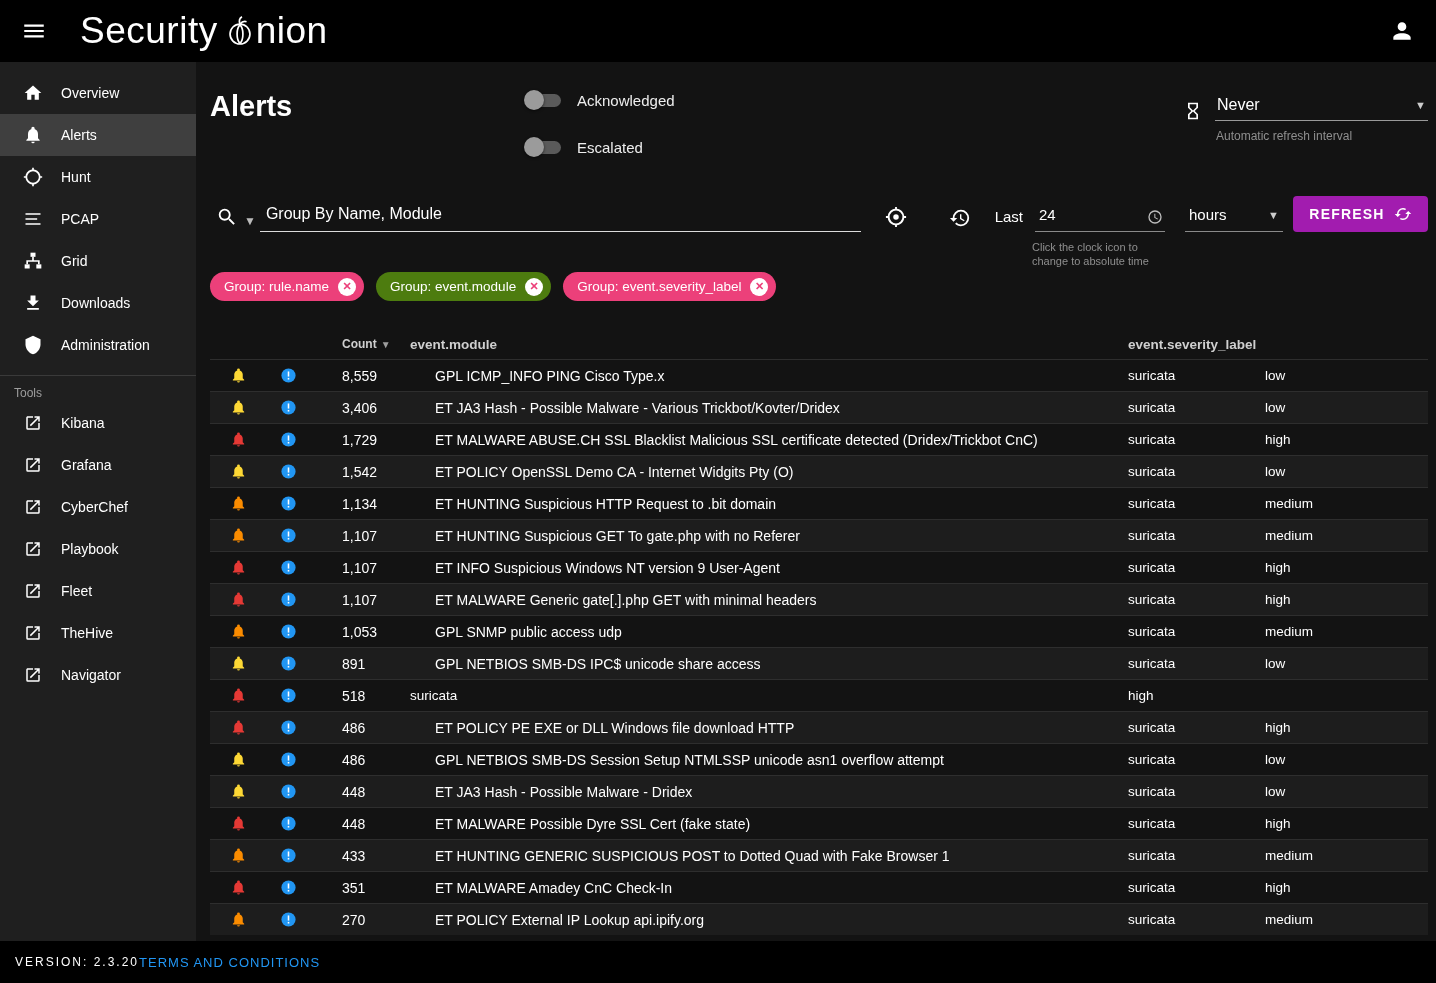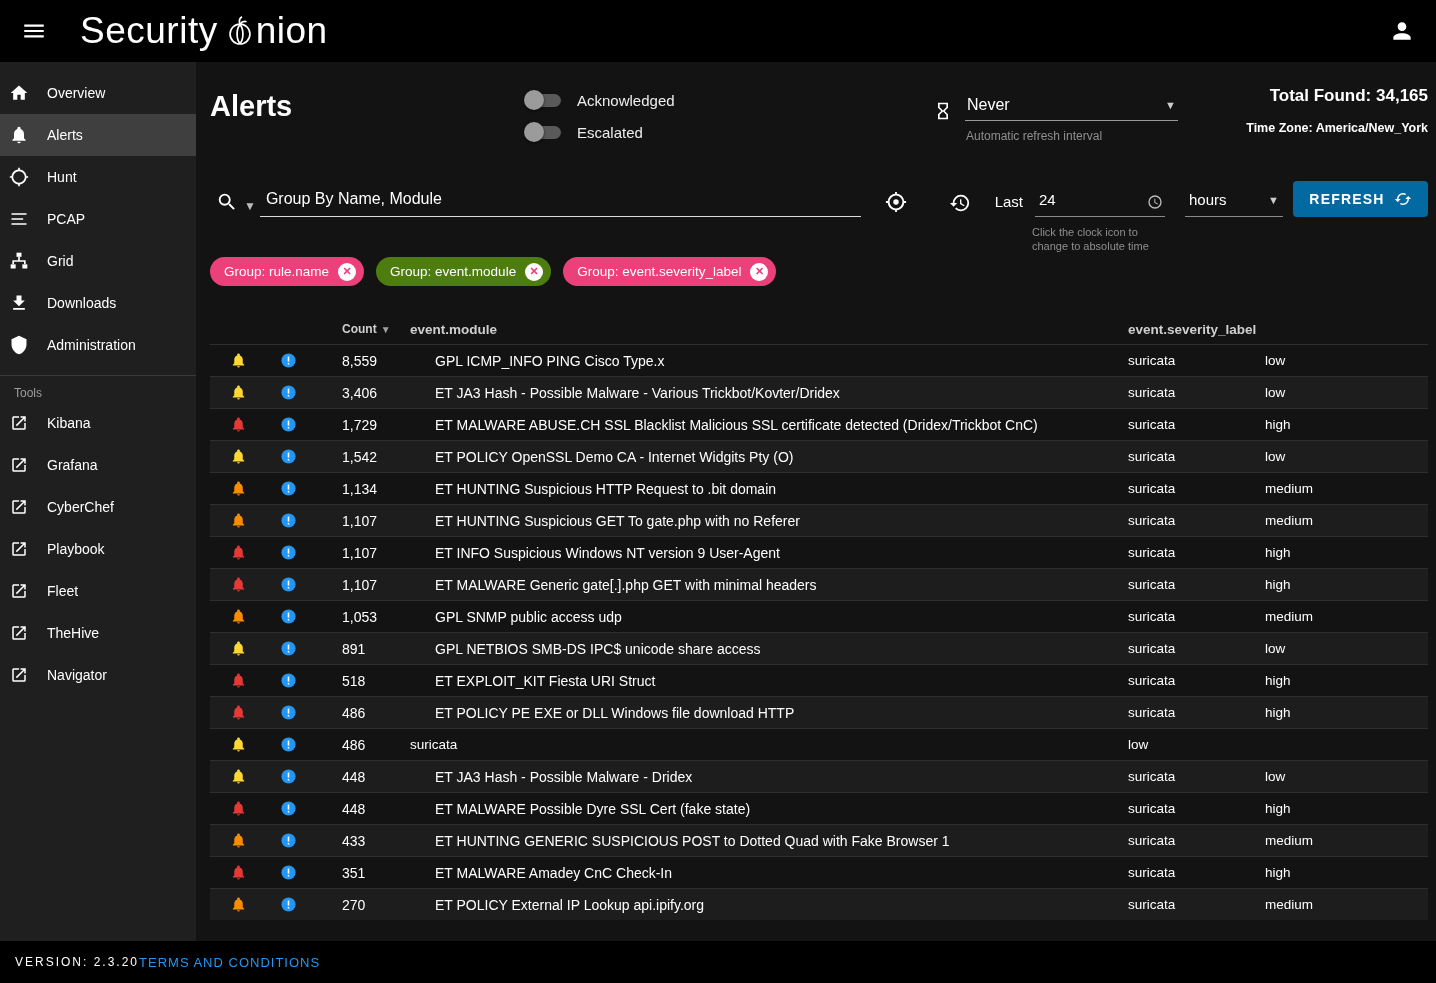--- a/index.html
+++ b/index.html
@@ -10,33 +10,33 @@
   .topbar { height:62px; background:#000; display:flex; align-items:center; padding:0 14px; }
   .menu-btn { width:40px; height:40px; display:flex; align-items:center; justify-content:center; cursor:pointer; }
   .logo { display:flex; align-items:center; margin-left:26px; font-size:37px; font-weight:400; letter-spacing:.5px; }
   .logo .onion { margin:0 1px 0 7px; }
   .topbar .spacer { flex:1; }
   .account-btn { width:40px; height:40px; display:flex; align-items:center; justify-content:center; cursor:pointer; }
 
   
   .shell { display:flex; height:879px; }
   .sidebar { width:196px; background:#1f1f1f; padding-top:10px; flex:0 0 196px; }
-  .nav-item { height:42px; display:flex; align-items:center; gap:17px; padding:0 8px; font-size:14px;
+  .nav-item { height:42px; display:flex; align-items:center; gap:17px; padding:0 22px; font-size:14px;
               color:#fff; cursor:pointer; }
   .nav-item.active { background:#3f3f3f; }
   .nav-item .nicon { width:22px; display:flex; justify-content:center; }
   .tools-divider { border-top:1px solid #3a3a3a; margin-top:9px; }
   .tools-label { color:#9e9e9e; font-size:12px; padding:10px 14px 2px; }
 
   
   .main { flex:1; padding:18px 8px 0 14px; overflow:hidden; position:relative; }
 
   .header-row { display:flex; margin-top:0; }
   .page-title { flex:0 0 315px; font-size:29px; font-weight:bold; margin-top:10px; }
-  .toggles { flex:0 0 160px; display:flex; flex-direction:column; gap:11px; margin-top:10px; }
+  .toggles { flex:0 0 160px; display:flex; flex-direction:column; gap:26px; margin-top:10px; }
   .toggle-row { display:flex; align-items:center; gap:16px; height:21px; }
   .switch { width:33px; height:13px; border-radius:7px; background:#5a5a5a; position:relative; cursor:pointer; flex:0 0 33px; margin-left:3px;}
   .switch .thumb { width:20px; height:20px; border-radius:50%; background:#9b9b9b; position:absolute; left:-4px; top:-4px;
                    box-shadow:0 1px 3px rgba(0,0,0,.6); }
   .toggle-label { font-size:15px; color:#eee; }
   .hspacer { flex:1; }
   .interval-group { flex:0 0 245px; margin-top:14px; }
   .interval-top { display:flex; align-items:flex-end; gap:12px; }
   .interval-select { flex:1; display:flex; align-items:center; justify-content:space-between;
                      border-bottom:1px solid #9a9a9a; padding:2px 2px 6px 2px; font-size:16px; cursor:pointer; }
@@ -278,24 +278,20 @@
               </svg>
           </span>
           <div class="interval-select">
             <span>Never</span>
             <span class="select-caret">▼</span>
           </div>
         </div>
         <div class="interval-hint">Automatic refresh interval</div>
       </div>
 
-      <div class="totals">
-        <div class="total-found">Total Found: 34,165</div>
-        <div class="timezone">Time Zone: America/New_York</div>
-      </div>
     </div>
 
     <div class="filter-row">
       <span class="mag">
         <svg width="22" height="22" viewBox="0 0 24 24" fill="#fff">
             <path d="M9.5,3A6.5,6.5 0 0,1 16,9.5C16,11.11 15.41,12.59 14.44,13.73L14.71,14H15.5L20.5,19L19,20.5L14,15.5V14.71L13.73,14.44C12.59,15.41 11.11,16 9.5,16A6.5,6.5 0 0,1 3,9.5A6.5,6.5 0 0,1 9.5,3M9.5,5C7,5 5,7 5,9.5C5,12 7,14 9.5,14C12,14 14,12 14,9.5C14,7 12,5 9.5,5Z"></path>
           </svg>
       </span>
       <span class="qcaret">▼</span>
       <input class="search-input" type="text" value="Group By Name, Module" style="">
@@ -315,21 +311,21 @@
         <span class="clock-btn">
           <svg width="16" height="16" viewBox="0 0 24 24" fill="#bdbdbd">
               <path d="M12,20A8,8 0 0,1 4,12A8,8 0 0,1 12,4A8,8 0 0,1 20,12A8,8 0 0,1 12,20M12,2A10,10 0 0,0 2,12A10,10 0 0,0 12,22A10,10 0 0,0 22,12A10,10 0 0,0 12,2M12.5,7H11V13L15.75,15.85L16.5,14.62L12.5,12.25V7Z"></path>
             </svg>
         </span>
       </span>
       <div class="unit-select">
         <span>hours</span>
         <span class="select-caret">▼</span>
       </div>
-      <button class="refresh-btn" style="background: #0369a1;">
+      <button class="refresh-btn" style="background: #a21caf;">
         <span>REFRESH</span>
         <span>
           <svg width="18" height="18" viewBox="0 0 24 24" fill="#fff">
               <path d="M19,8L15,12H18A6,6 0 0,1 12,18C11,18 10.03,17.75 9.2,17.3L7.74,18.76C8.97,19.54 10.43,20 12,20A8,8 0 0,0 20,12H23L19,8M6,12A6,6 0 0,1 12,6C13,6 13.97,6.25 14.8,6.7L16.26,5.24C15.03,4.46 13.57,4 12,4A8,8 0 0,0 4,12H1L5,16L9,12H6Z"></path>
             </svg>
         </span>
       </button>
       <div class="time-hint">
         <div>Click the clock icon to</div>
         <div>change to absolute time</div>
@@ -604,21 +600,20 @@
     <div class="cell c-info">
       <span>
         <svg width="17" height="17" viewBox="0 0 24 24">
                   <circle cx="12" cy="12" r="10" fill="#2196f3"></circle>
                   <rect x="10.9" y="6.3" width="2.2" height="7.2" fill="#fff"></rect>
                   <rect x="10.9" y="15.4" width="2.2" height="2.3" fill="#fff"></rect>
                 </svg>
       </span>
     </div>
     <div class="cell c-count">518</div>
-    <div class="cell c-rule">ET EXPLOIT_KIT Fiesta URI Struct</div>
     <div class="cell c-module">suricata</div>
     <div class="cell c-severity">high</div>
   </div>
 
   <div class="trow">
     <div class="cell c-bell">
       <span style="color: rgb(229, 57, 53);">
         <svg width="17" height="17" viewBox="0 0 24 24" fill="currentColor">
                   <path d="M12,2A2,2 0 0,0 10,4A2,2 0 0,0 10.24,4.94C7.69,5.7 6,8.05 6,10.75V16L4,18V19H20V18L18,16V10.75C18,8.05 16.31,5.7 13.76,4.94A2,2 0 0,0 14,4A2,2 0 0,0 12,2M10,20A2,2 0 0,0 12,22A2,2 0 0,0 14,20H10Z"></path>
                 </svg>
@@ -650,20 +645,21 @@
     <div class="cell c-info">
       <span>
         <svg width="17" height="17" viewBox="0 0 24 24">
                   <circle cx="12" cy="12" r="10" fill="#2196f3"></circle>
                   <rect x="10.9" y="6.3" width="2.2" height="7.2" fill="#fff"></rect>
                   <rect x="10.9" y="15.4" width="2.2" height="2.3" fill="#fff"></rect>
                 </svg>
       </span>
     </div>
     <div class="cell c-count">486</div>
+    <div class="cell c-rule">GPL NETBIOS SMB-DS Session Setup NTMLSSP unicode asn1 overflow attempt</div>
     <div class="cell c-module">suricata</div>
     <div class="cell c-severity">low</div>
   </div>
 
   <div class="trow">
     <div class="cell c-bell">
       <span style="color: rgb(253, 216, 53);">
         <svg width="17" height="17" viewBox="0 0 24 24" fill="currentColor">
                   <path d="M12,2A2,2 0 0,0 10,4A2,2 0 0,0 10.24,4.94C7.69,5.7 6,8.05 6,10.75V16L4,18V19H20V18L18,16V10.75C18,8.05 16.31,5.7 13.76,4.94A2,2 0 0,0 14,4A2,2 0 0,0 12,2M10,20A2,2 0 0,0 12,22A2,2 0 0,0 14,20H10Z"></path>
                 </svg>

